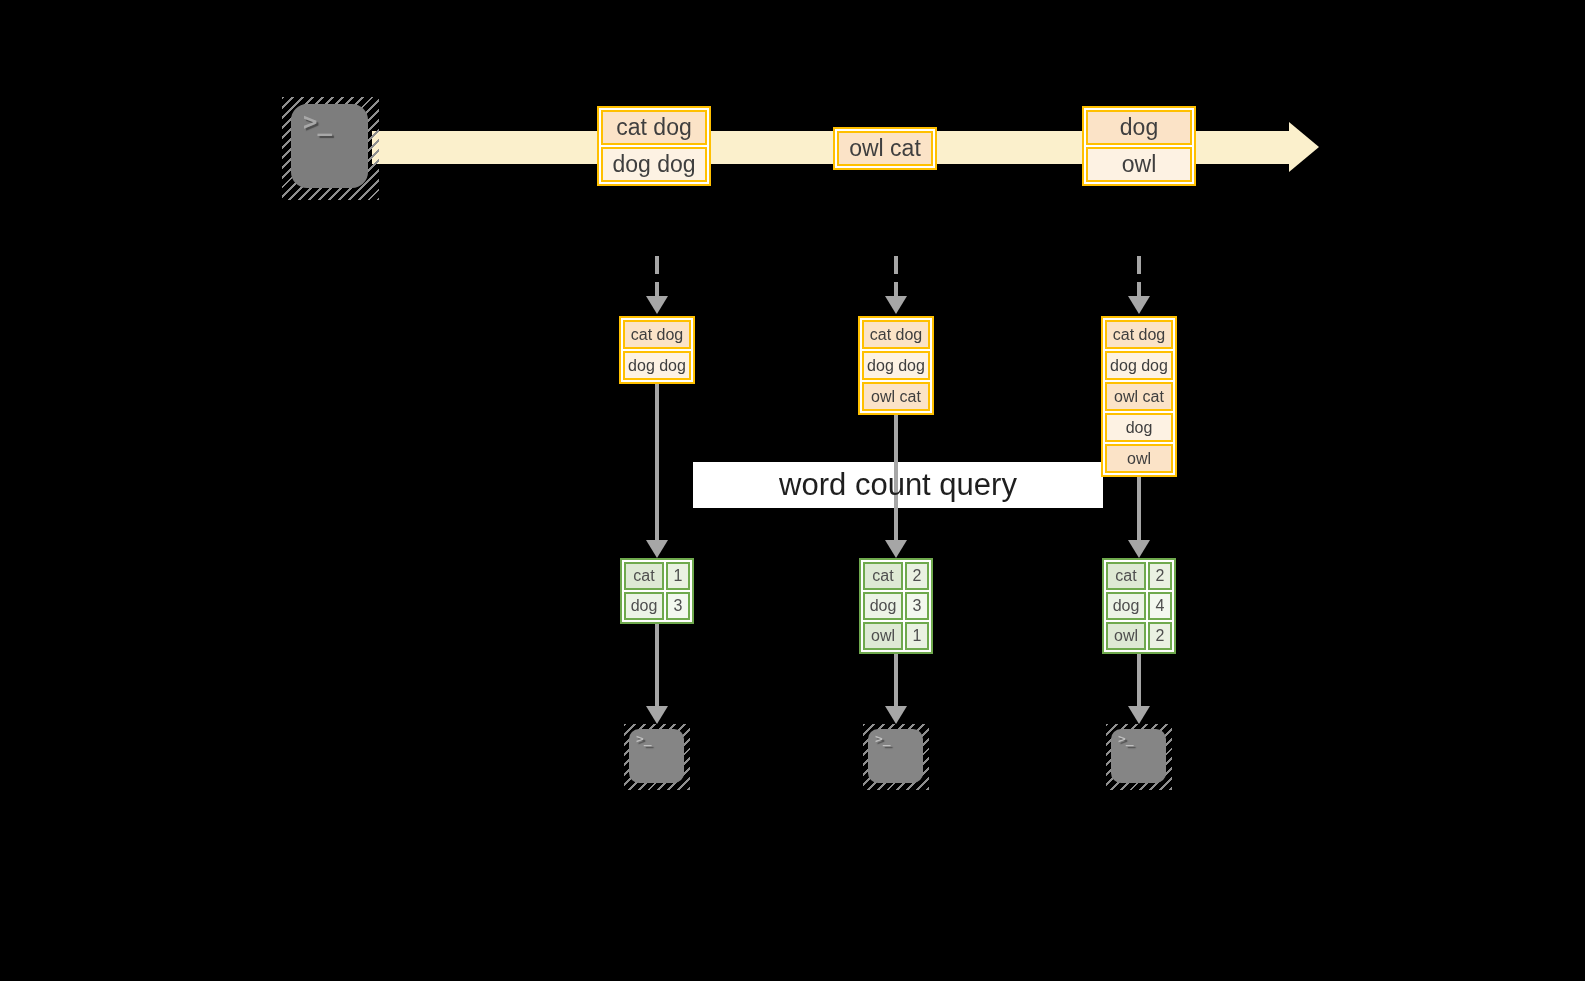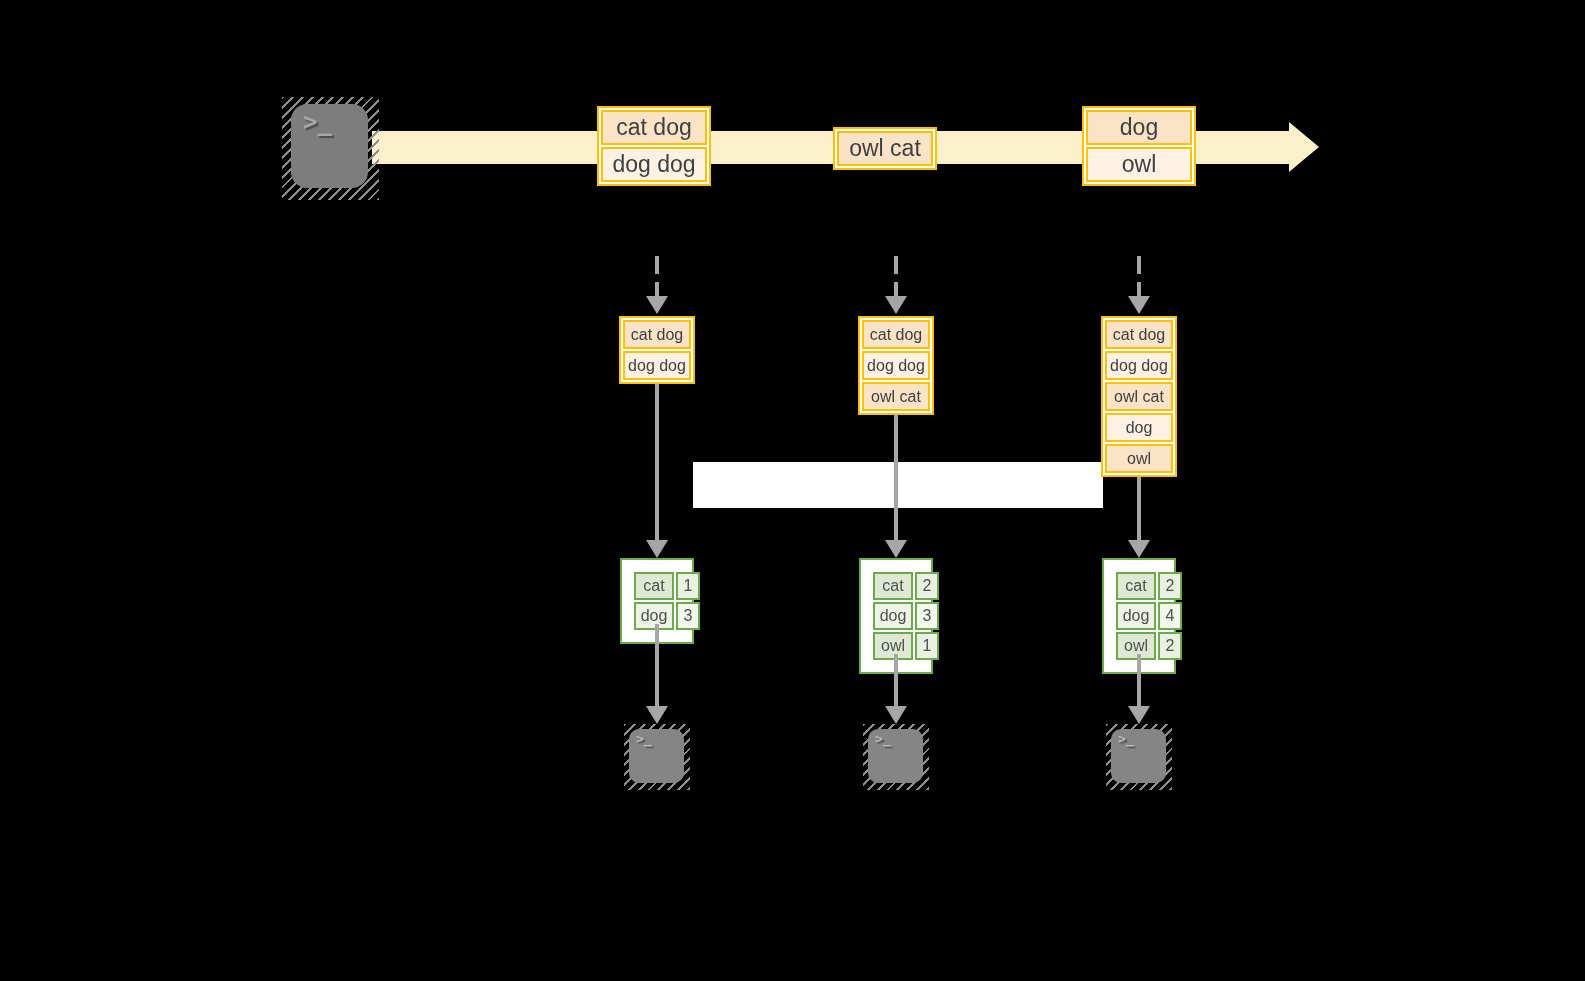--- a/index.html
+++ b/index.html
@@ -17,21 +17,21 @@
         padding:2px;display:flex;flex-direction:column;gap:2px;box-sizing:border-box;}
   .orow{border:2px solid var(--box-border,#FFC000);display:flex;align-items:center;justify-content:center;
         color:#3f3f3f;box-sizing:border-box;}
   .stream .orow{height:35px;font-size:23px;}
   .state .orow{height:29px;font-size:16px;}
   .fill-a{background:var(--box-fill-dark,#FBE3C7);}
   .fill-b{background:var(--box-fill-light,#FDF2E3);}
 
   
   .gtable{position:absolute;z-index:2;background:#fff;border:2px solid var(--table-border,#6FA94D);
-          padding:12px;box-sizing:border-box;display:grid;grid-template-columns:40px 24px;gap:2px;width:74px;}
+          padding:2px;box-sizing:border-box;display:grid;grid-template-columns:40px 24px;gap:2px;width:74px;}
   .gcell{border:2px solid var(--table-border,#6FA94D);height:28px;box-sizing:border-box;
          display:flex;align-items:center;justify-content:center;font-size:16px;color:#4f4f4f;}
   .gw-a{background:var(--table-fill-dark,#DEE9D4);}
   .gc-a{background:#EAF1E2;}
   .gw-b{background:var(--table-fill-light,#ECF3E6);}
   .gc-b{background:#F3F8EF;}
 
   
   .vline{position:absolute;z-index:2;width:4px;background:var(--arrow-gray,#A6A6A6);}
   .vline.dashed{background:linear-gradient(to bottom,
@@ -168,14 +168,15 @@
 
   <div class="vline" style="left:1137px;top:654px;height:52px;"></div>
   <div class="ahead" style="left:1128px;top:706px;"></div>
 
   <div class="term term-sm" style="left:1106px;top:724px;width:66px;height:66px;">
     <div class="term-inner">
       <span class="term-glyph">&gt;_</span>
     </div>
   </div>
 
+  <div class="banner-label">word count query</div>
 
 </div>
 
 </body></html>

